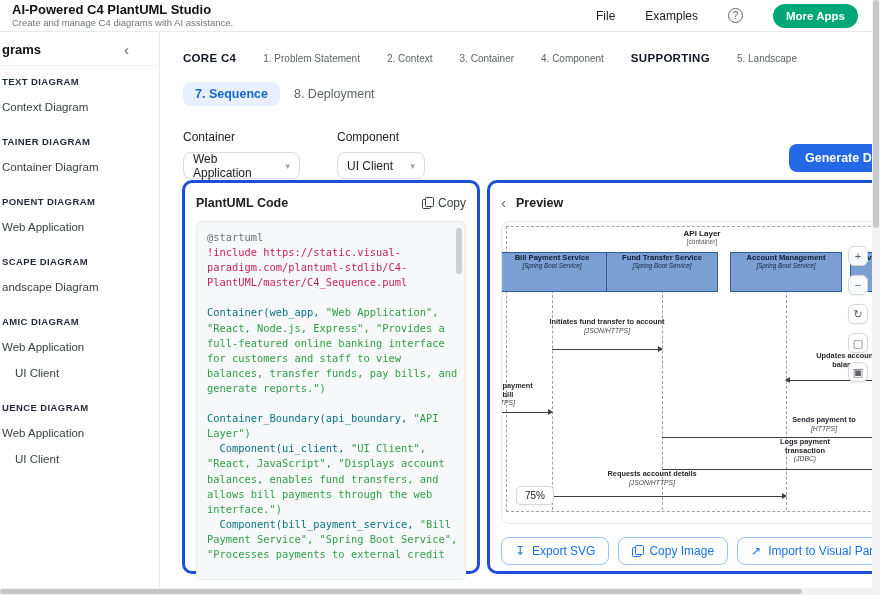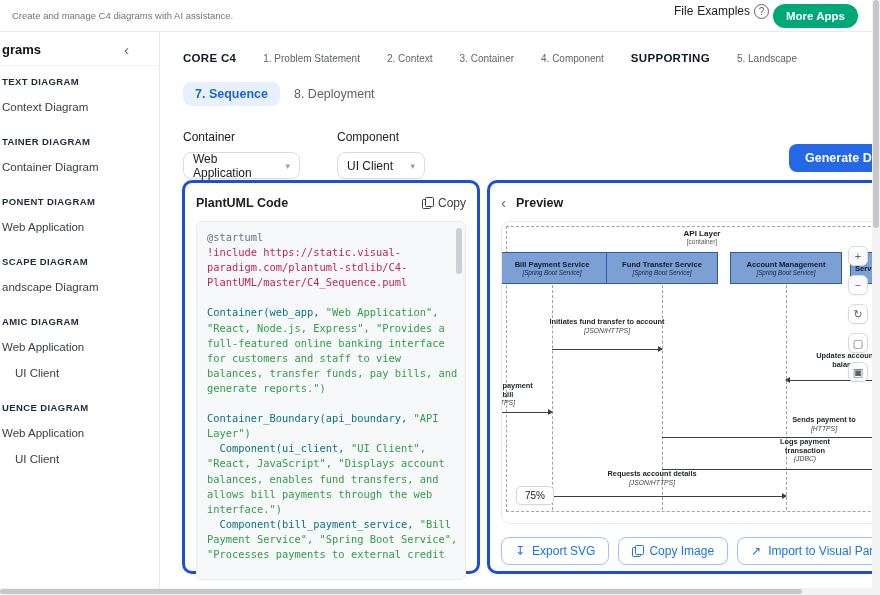--- a/index.html
+++ b/index.html
@@ -6,21 +6,21 @@
   html,body { width:880px; height:595px; overflow:hidden; background:#fff;
     font-family:"Liberation Sans","DejaVu Sans",sans-serif; color:#202124; }
   .app { position:relative; width:880px; height:595px; overflow:hidden; background:#fff; }
 
   
   .app-header { position:absolute; left:0; top:0; width:872px; height:32px; background:#fff;
     border-bottom:1px solid #e8eaed; display:flex; align-items:center; justify-content:space-between;
     padding:0 14px 0 12px; z-index:20; }
   .h-title { font-size:13px; font-weight:700; color:#111; line-height:14px; }
   .h-sub { font-size:9.5px; color:#70757a; line-height:11px; }
-  .h-right { display:flex; align-items:flex-start; gap:4px; }
+  .h-right { display:flex; align-items:center; gap:30px; }
   .h-menu { font-size:12px; color:#202124; cursor:pointer; }
   .h-help { width:15px; height:15px; border:1.5px solid #5f6368; border-radius:50%; font-size:10px;
     color:#5f6368; display:flex; align-items:center; justify-content:center; cursor:pointer; }
   .h-moreapps { background:#00a878; color:#fff; border:none; border-radius:15px; font-size:11.5px;
     font-weight:600; padding:6px 13px; cursor:pointer; font-family:inherit; }
 
   
   .sidebar { position:absolute; left:0; top:32px; bottom:7px; width:160px; background:#fff;
     border-right:1px solid #e8eaed; overflow:hidden; z-index:10; }
   .sb-head { display:flex; align-items:center; justify-content:space-between; padding:10px 30px 8px 2px;
@@ -81,22 +81,22 @@
   .pv-head { display:flex; align-items:center; gap:10px; height:22px; }
   .pv-collapse { font-size:15px; color:#5f6368; cursor:pointer; line-height:10px; }
 
   
   .canvas { position:relative; margin-top:7px; width:536px; height:303px; border:1px solid #e8eaed;
     border-radius:8px; background:#fff; overflow:hidden; }
   .boundary { position:absolute; left:4px; top:4px; width:440px; height:286px; border:1px dashed #a0a4a8; }
   .b-label { position:absolute; left:200px; top:7px; transform:translateX(-50%); text-align:center; z-index:1; }
   .b-title { font-size:8px; font-weight:700; color:#1a1a1a; line-height:9px; }
   .b-sub { font-size:6.5px; color:#555; line-height:8px; }
-  .participant { position:absolute; top:30px; height:32px; background:#7da0d4; border:1px solid #2f5c9e;
-    display:flex; flex-direction:column; align-items:center; justify-content:center; z-index:2; }
+  .participant { position:absolute; top:30px; height:40px; background:#7da0d4; border:1px solid #2f5c9e;
+    display:flex; flex-direction:column; align-items:center; z-index:2; }
   .participant.partial { align-items:flex-start; padding-left:4px; }
   .p-name { font-size:7.6px; font-weight:700; color:#0d1b33; line-height:9px; white-space:nowrap; }
   .p-tech { font-size:6.3px; font-style:italic; color:#13233f; line-height:8px; white-space:nowrap; }
   .lifeline { position:absolute; top:58px; height:230px; width:0; border-left:1px dashed #9aa0a6; }
   .arrow { position:absolute; height:0; border-top:1px solid #3c4043; z-index:3; }
   .arrow::after { content:""; position:absolute; top:-4px; width:0; height:0; }
   .arrow.r::after { right:-1px; border-top:3.5px solid transparent; border-bottom:3.5px solid transparent;
     border-left:5px solid #3c4043; }
   .arrow.l::after { left:-1px; border-top:3.5px solid transparent; border-bottom:3.5px solid transparent;
     border-right:5px solid #3c4043; }
@@ -123,20 +123,21 @@
   .hscroll { position:absolute; left:0; bottom:0; height:7px; width:872px; background:#f3f3f3; z-index:30; }
   .hthumb { position:absolute; top:1px; bottom:1px; left:0; width:92%; background:#c5c7ca; border-radius:3px; }
 </style>
 </head>
 <body>
 
 <div class="app">
 
   <header class="app-header">
     <div class="h-left">
+      <div class="h-title">AI-Powered C4 PlantUML Studio</div>
       <div class="h-sub">Create and manage C4 diagrams with AI assistance.</div>
     </div>
     <div class="h-right">
       <span class="h-menu">File</span>
       <span class="h-menu">Examples</span>
       <span class="h-help">?</span>
       <button class="h-moreapps">More Apps</button>
     </div>
   </header>
 

